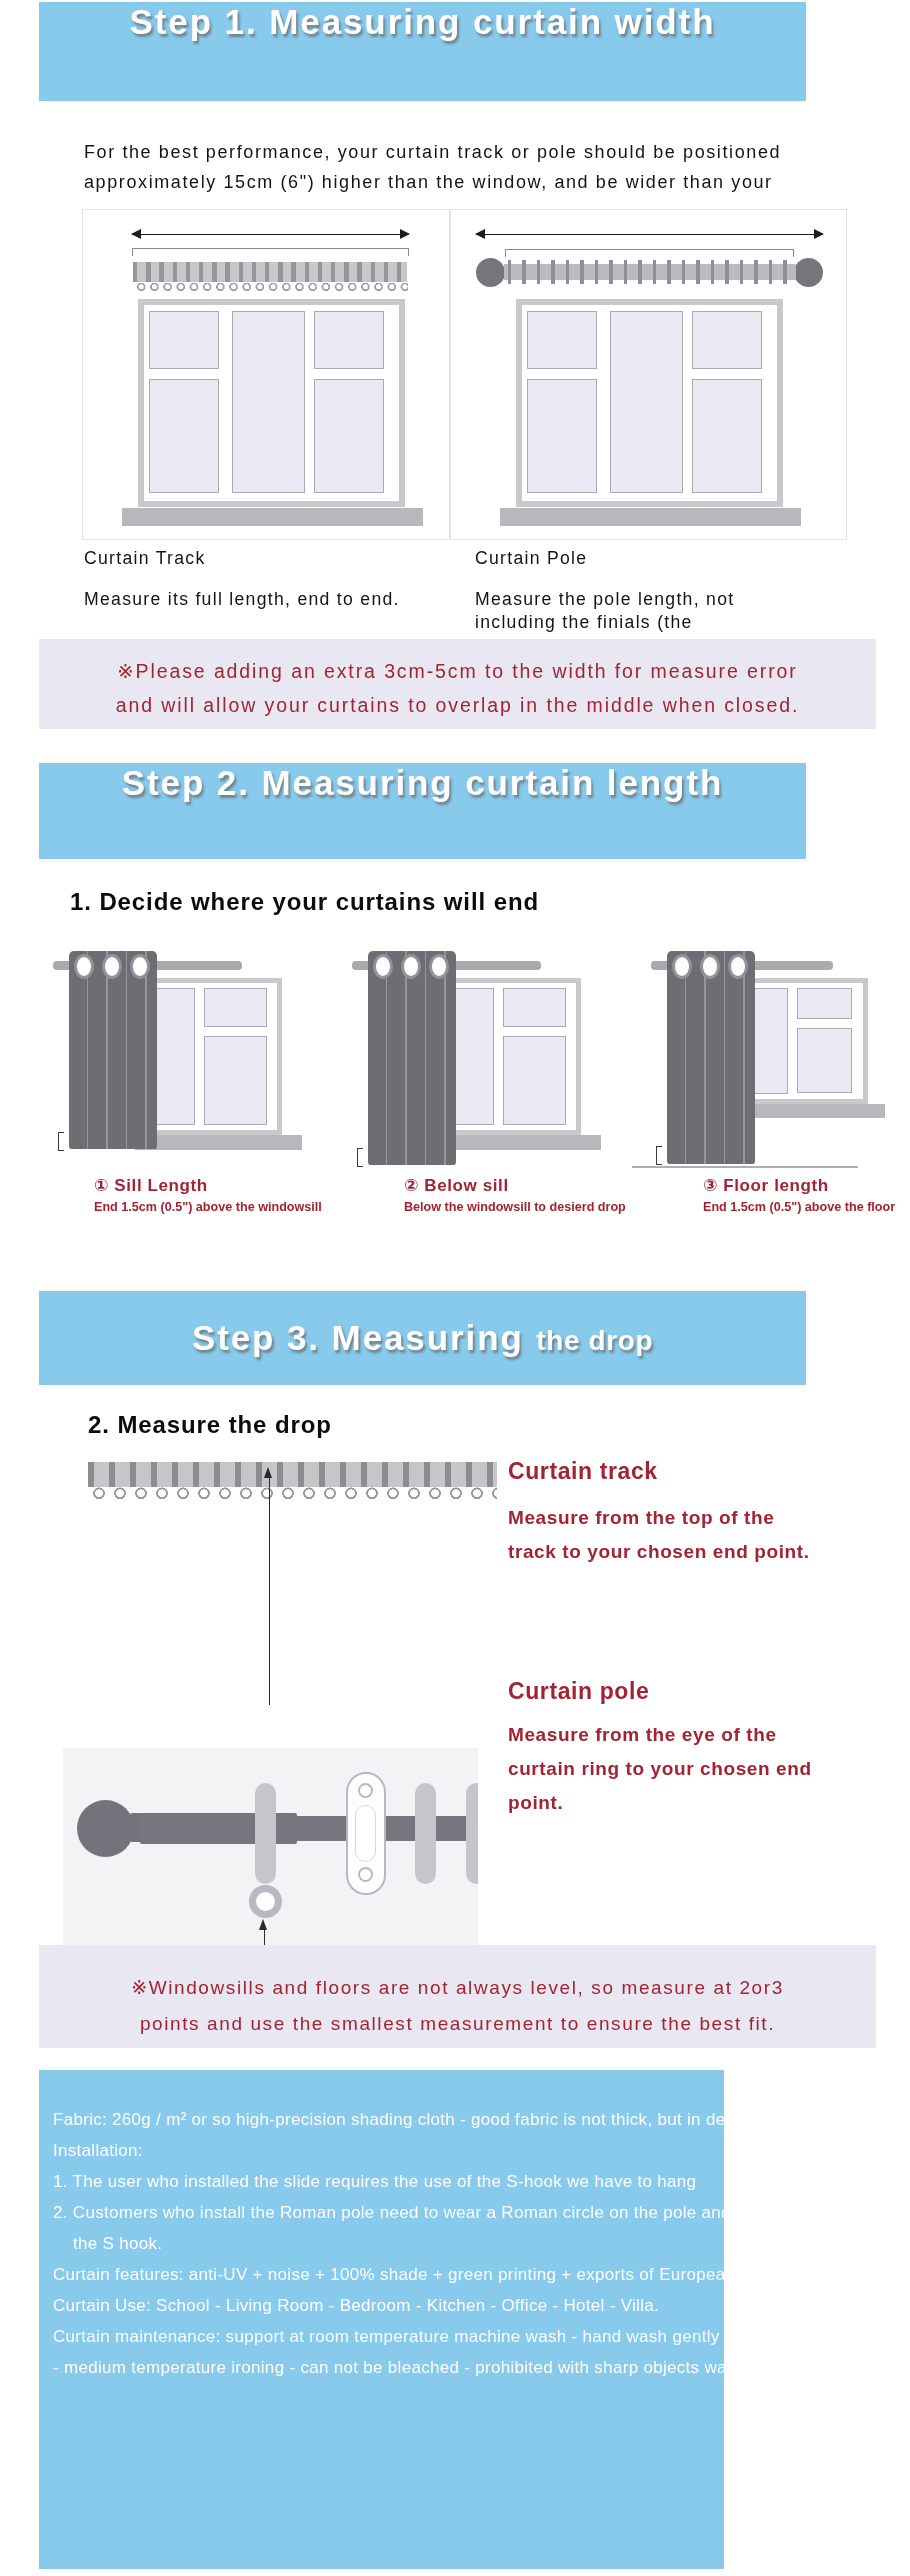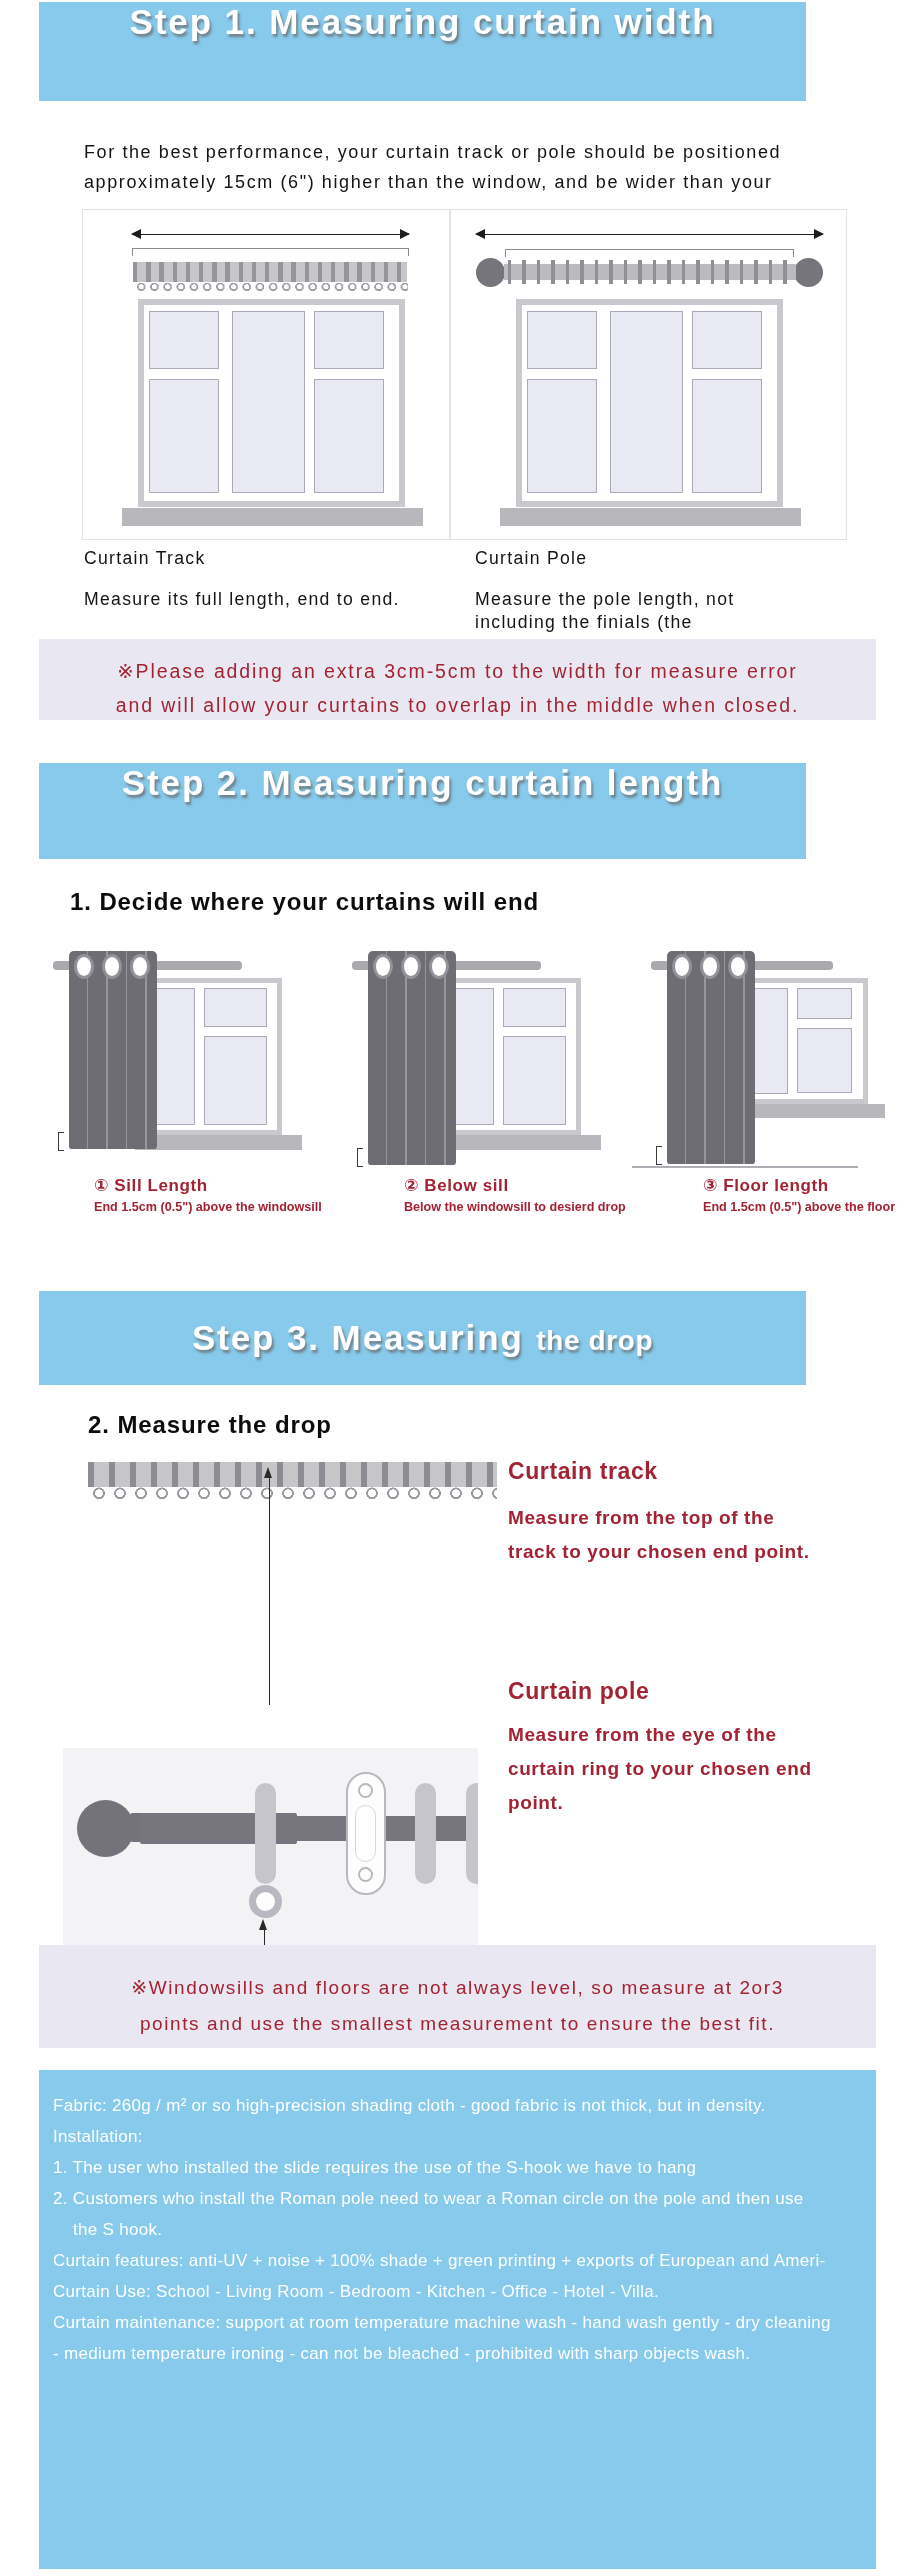--- a/index.html
+++ b/index.html
@@ -63,22 +63,22 @@
   .endmark{position:absolute;width:5.7px;height:19px;border-left:1.3px solid #3a3a3a;
            border-top:1.3px solid #3a3a3a;border-bottom:1.3px solid #3a3a3a;box-sizing:border-box;}
   .floorline{position:absolute;height:1.9px;background:#aeaeb4;}
   
   .pole-panel{position:absolute;background:#f3f2f4;overflow:hidden;}
   .ringcap{position:absolute;width:21.4px;height:101px;border-radius:10.7px;background:#c7c5cc;}
   .eyering{position:absolute;width:33px;height:33px;border:7.5px solid #b9b7bf;border-radius:50%;
            box-sizing:border-box;background:#fdfdfe;}
   .eye-label{font-weight:bold;font-size:29px;color:#101010;}
   
-  .infobox{position:absolute;left:39px;width:837px;background:var(--blue,#87CAEC);
-           box-sizing:border-box;padding:20px 25px 0 14px;}
+  .infobox{position:absolute;left:39px;width:685px;background:var(--blue,#87CAEC);
+           box-sizing:border-box;padding:34px 25px 0 14px;}
   .info-line{font-size:17px;color:#ffffff;line-height:31px;letter-spacing:0.3px;white-space:nowrap;}
   .info-indent{padding-left:20px;}
 </style>
 </head>
 <body>
 
 <div id="page">
 
   <div class="banner" style="top:1.9px;height:99px;">
     <span class="banner-text">Step 1. Measuring curtain width</span>
@@ -124,21 +124,21 @@
   <div class="abs" style="left:84px;top:548px;">
     <div class="cap">Curtain Track</div>
     <div class="cap" style="margin-top:19.5px;">Measure its full length, end to end.</div>
   </div>
   <div class="abs" style="left:475px;top:548px;">
     <div class="cap">Curtain Pole</div>
     <div class="cap" style="margin-top:19.5px;">Measure the pole length, not</div>
     <div class="cap" style="margin-top:2px;">including the finials (the</div>
   </div>
 
-  <div class="note" style="top:639px;height:81px;padding-top:15px;box-sizing:border-box;">
+  <div class="note" style="top:639px;height:90px;padding-top:15px;box-sizing:border-box;">
     <div class="note-line">※Please adding an extra 3cm-5cm to the width for measure error</div>
     <div class="note-line">and will allow your curtains to overlap in the middle when closed.</div>
   </div>
 
   <div class="banner" style="top:763px;height:96px;">
     <span class="banner-text">Step 2. Measuring curtain length</span>
   </div>
 
   <div class="h-black abs" style="left:70px;top:888px;">1. Decide where your curtains will end</div>
 

